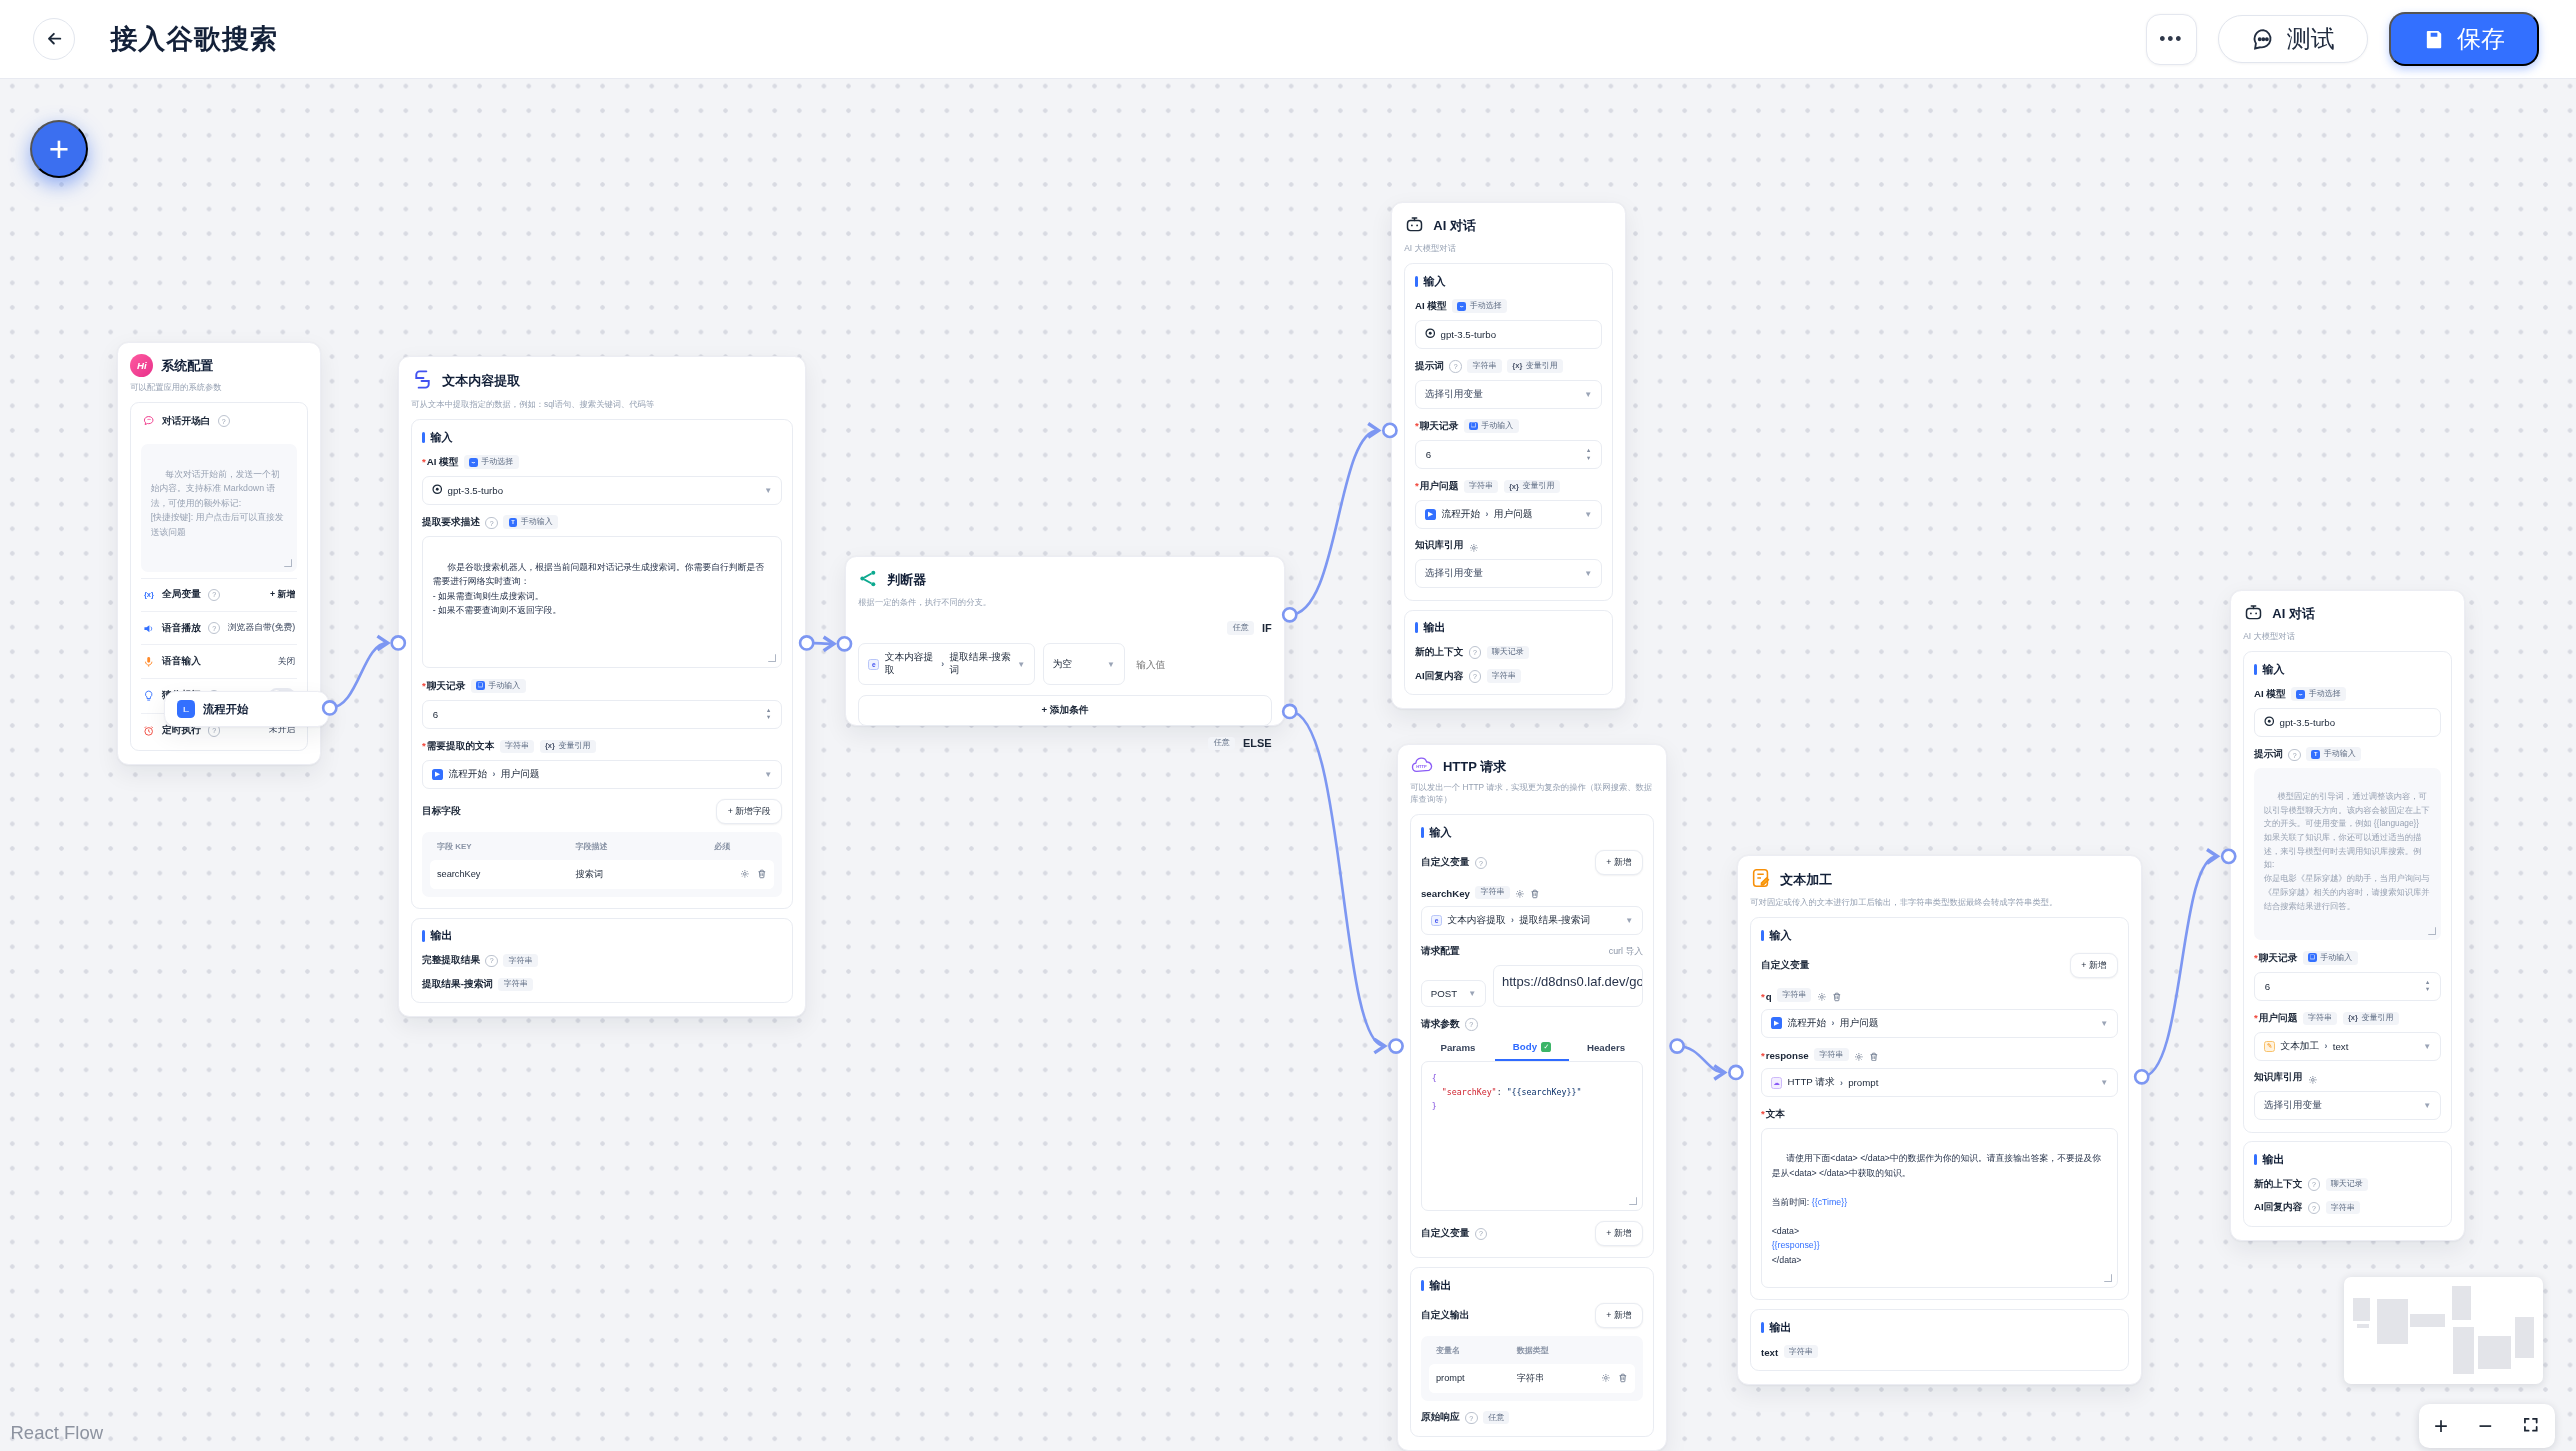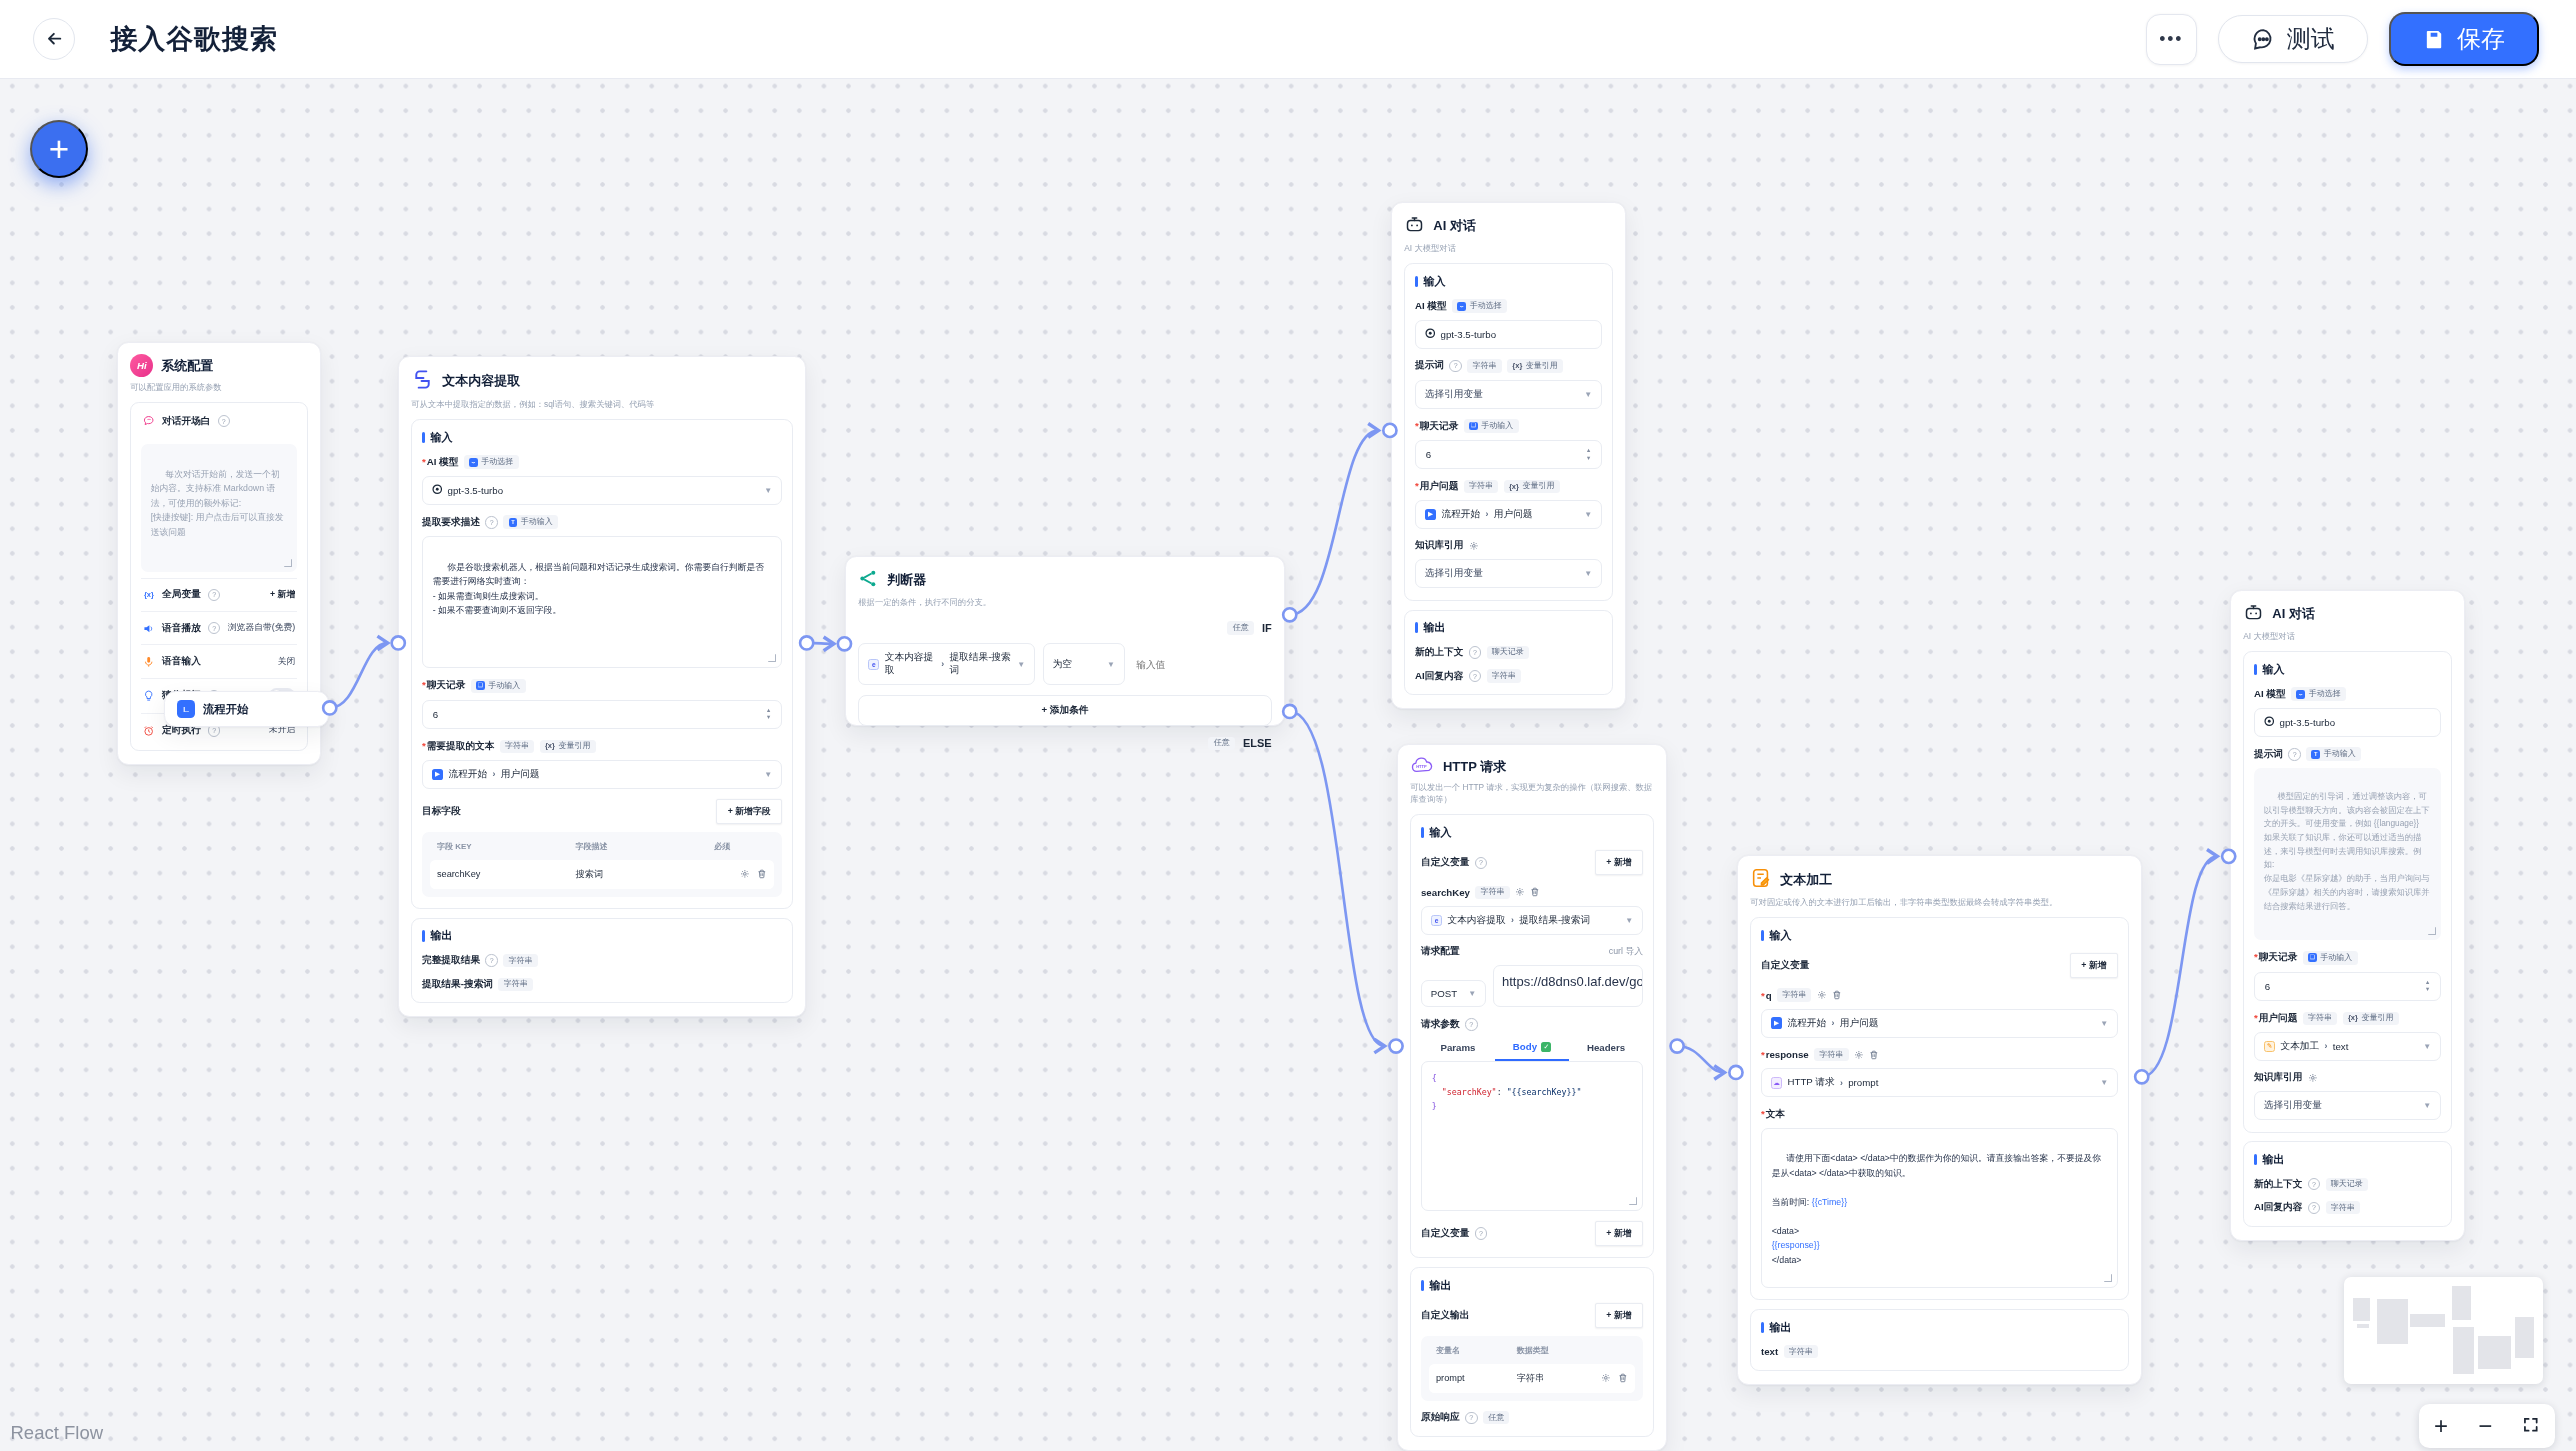--- a/index.html
+++ b/index.html
@@ -33,21 +33,21 @@
     z-index:25;color:#1c2533;font-size:24px}
   
   .node{position:absolute;background:#fff;border:0.9px solid #ecedf3;border-radius:11.4px;padding:11.4px 12.3px 13px;
     box-shadow:0 0.9px 1.8px rgba(16,24,40,.04),0 8.8px 23px rgba(16,24,40,.07);z-index:3;box-sizing:border-box}
   .nhead{display:flex;align-items:center;gap:8px}
   .ntitle{font-size:13px;font-weight:700;color:#132038}
   .ndesc{font-size:8.3px;color:#95a0b2;margin-top:4.4px;line-height:1.4}
   .card{border:0.9px solid #e9ecf2;border-radius:8.8px;padding:9.7px 9.7px 11.4px;margin-top:8.8px}
   .sech{display:flex;align-items:center;gap:5.3px;font-size:11px;font-weight:700;color:#132038}
   .sech::before{content:"";width:3.1px;height:11.4px;border-radius:1.8px;background:#3370ff}
-  .lrow{display:flex;align-items:center;gap:5.3px;margin-top:10.5px;font-size:9.7px;font-weight:600;color:#1b2637}
+  .lrow{display:flex;align-items:flex-end;gap:5.3px;margin-top:10.5px;font-size:9.7px;font-weight:600;color:#1b2637}
   .req::before{content:"*";color:#f04438;margin-right:0.9px}
   .qm{width:10.5px;height:10.5px;border:0.9px solid #bcc3cf;border-radius:50%;color:#96a0b1;font-size:7px;font-weight:400;
     display:inline-flex;align-items:center;justify-content:center;flex:none}
   .badge{background:#f2f4f8;border-radius:3.5px;padding:2.6px 5.3px;font-size:8px;font-weight:500;color:#5d6b82;
     display:inline-flex;align-items:center;gap:3.5px;line-height:1}
   .bic{width:8.8px;height:8.8px;border-radius:2.2px;background:#3370ff;color:#fff;font-size:5.7px;font-weight:700;
     display:inline-flex;align-items:center;justify-content:center;flex:none}
   .bx{font-weight:700;color:#49536a;font-size:7.5px}
   .sel{display:flex;align-items:center;gap:5.3px;border:0.9px solid #e9ecf2;border-radius:7px;padding:7px 8.8px;
     margin-top:7px;font-size:9.7px;color:#1b2637;background:#fff;min-height:12.3px}
@@ -61,21 +61,21 @@
   .vic.purp{background:#f3eeff;color:#8b5cf6;border:0.9px solid #cdb9f9;box-sizing:border-box}
   .tarea{background:#f7f8fb;border-radius:7px;padding:8px 9.7px;margin-top:7px;font-size:8.8px;line-height:1.65;
     color:#26324a;white-space:pre-wrap;position:relative}
   .tarea.ph{color:#98a2b3}
   .resz{position:absolute;right:5.3px;bottom:5.3px;width:7px;height:7px;border-right:1.4px solid #aeb6c4;
     border-bottom:1.4px solid #aeb6c4;border-radius:0.9px}
   .numin{border:0.9px solid #e9ecf2;border-radius:7px;padding:7px 9.7px;margin-top:7px;font-size:9.7px;color:#1b2637;
     display:flex;align-items:center}
   .spin{margin-left:auto;display:flex;flex-direction:column;gap:1.8px;color:#828da0;font-size:5.7px;line-height:1;text-align:center}
   .rowsplit{display:flex;align-items:center;justify-content:space-between;margin-top:10.5px}
-  .btnw{background:#fff;border:0.9px solid #e9ecf2;border-radius:2px;padding:5.3px 10.5px;font-size:8.8px;font-weight:700;
+  .btnw{background:#fff;border:0.9px solid #e9ecf2;border-radius:9px;padding:5.3px 10.5px;font-size:8.8px;font-weight:400;
     color:#1b2637;box-shadow:0 0.9px 1.8px rgba(16,24,40,.06);white-space:nowrap}
   .tblc{background:#f7f8fb;border-radius:7px;padding:7px 8px 8px;margin-top:8px}
   .thr{display:flex;font-size:8px;color:#8a94a6;font-weight:600;padding:1.8px 7px}
   .tdr{display:flex;align-items:center;background:#fff;border-radius:5.3px;margin-top:6.2px;padding:8px 7px;
     font-size:9.2px;color:#1b2637}
   .c1{flex:0 0 42%}.c2{flex:1}.c3{flex:0 0 16%}
   .acts{display:flex;gap:8px;margin-left:auto;align-items:center}
   .gi{width:9.7px;height:9.7px;display:block}
   .srow{display:flex;align-items:center;gap:7px;padding:9.7px 1.8px;border-top:0.9px solid #eef0f5;font-size:9.7px;
     font-weight:600;color:#1b2637}

